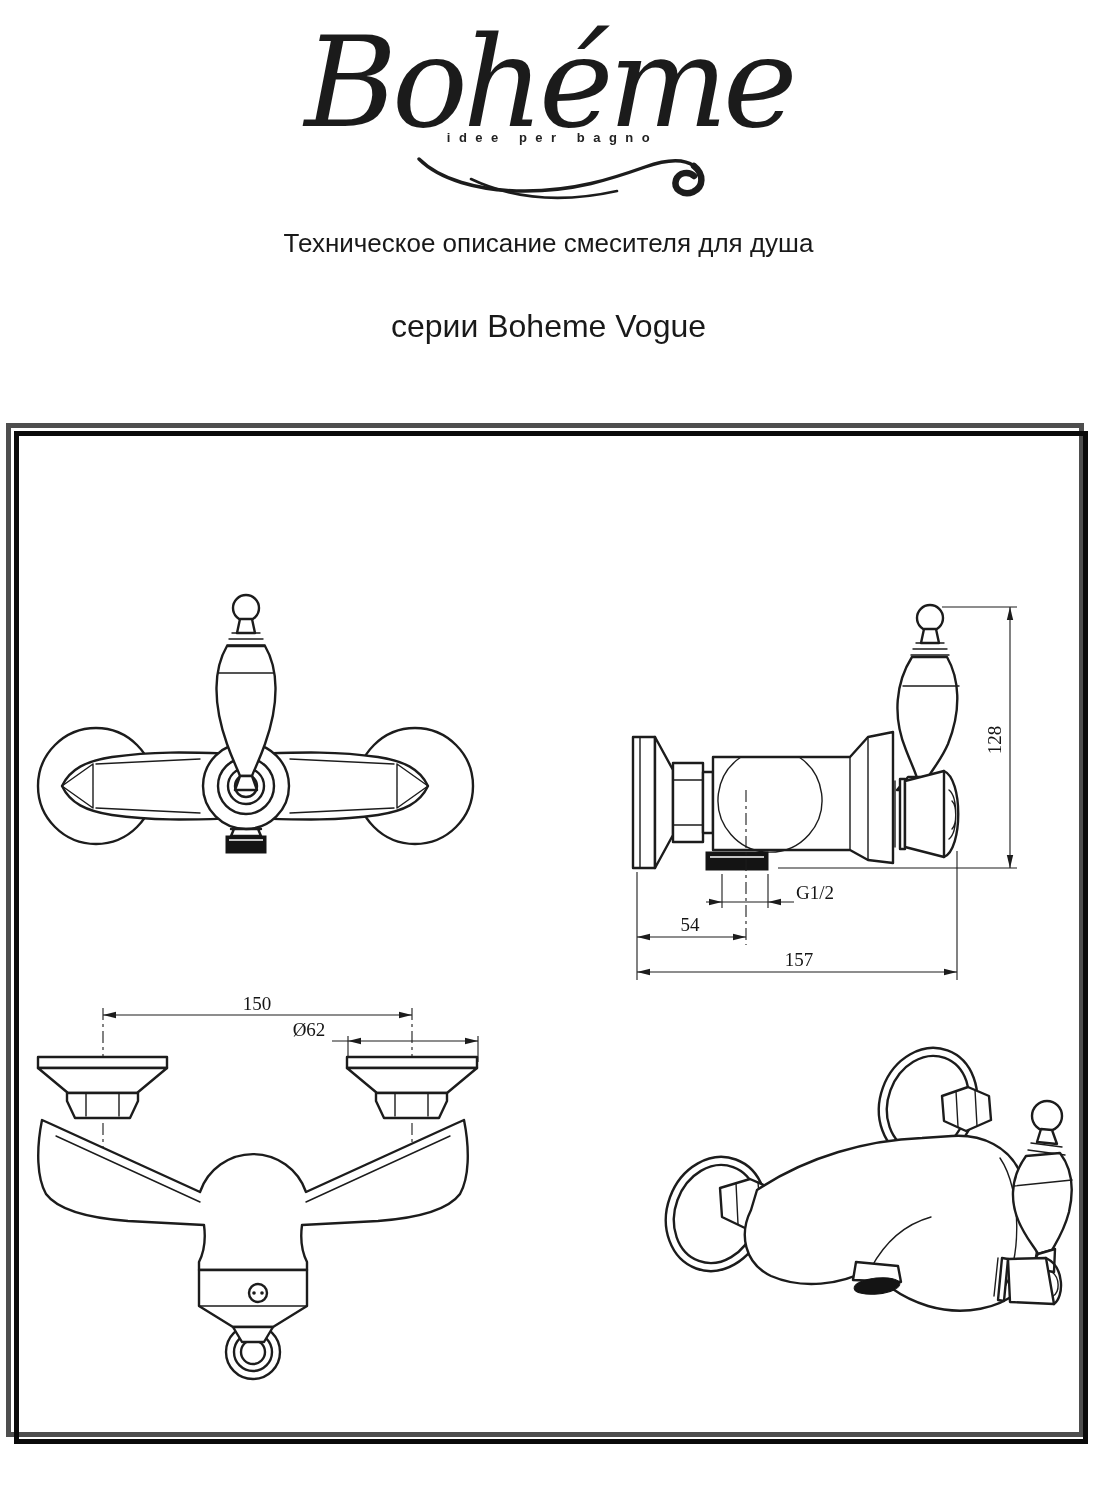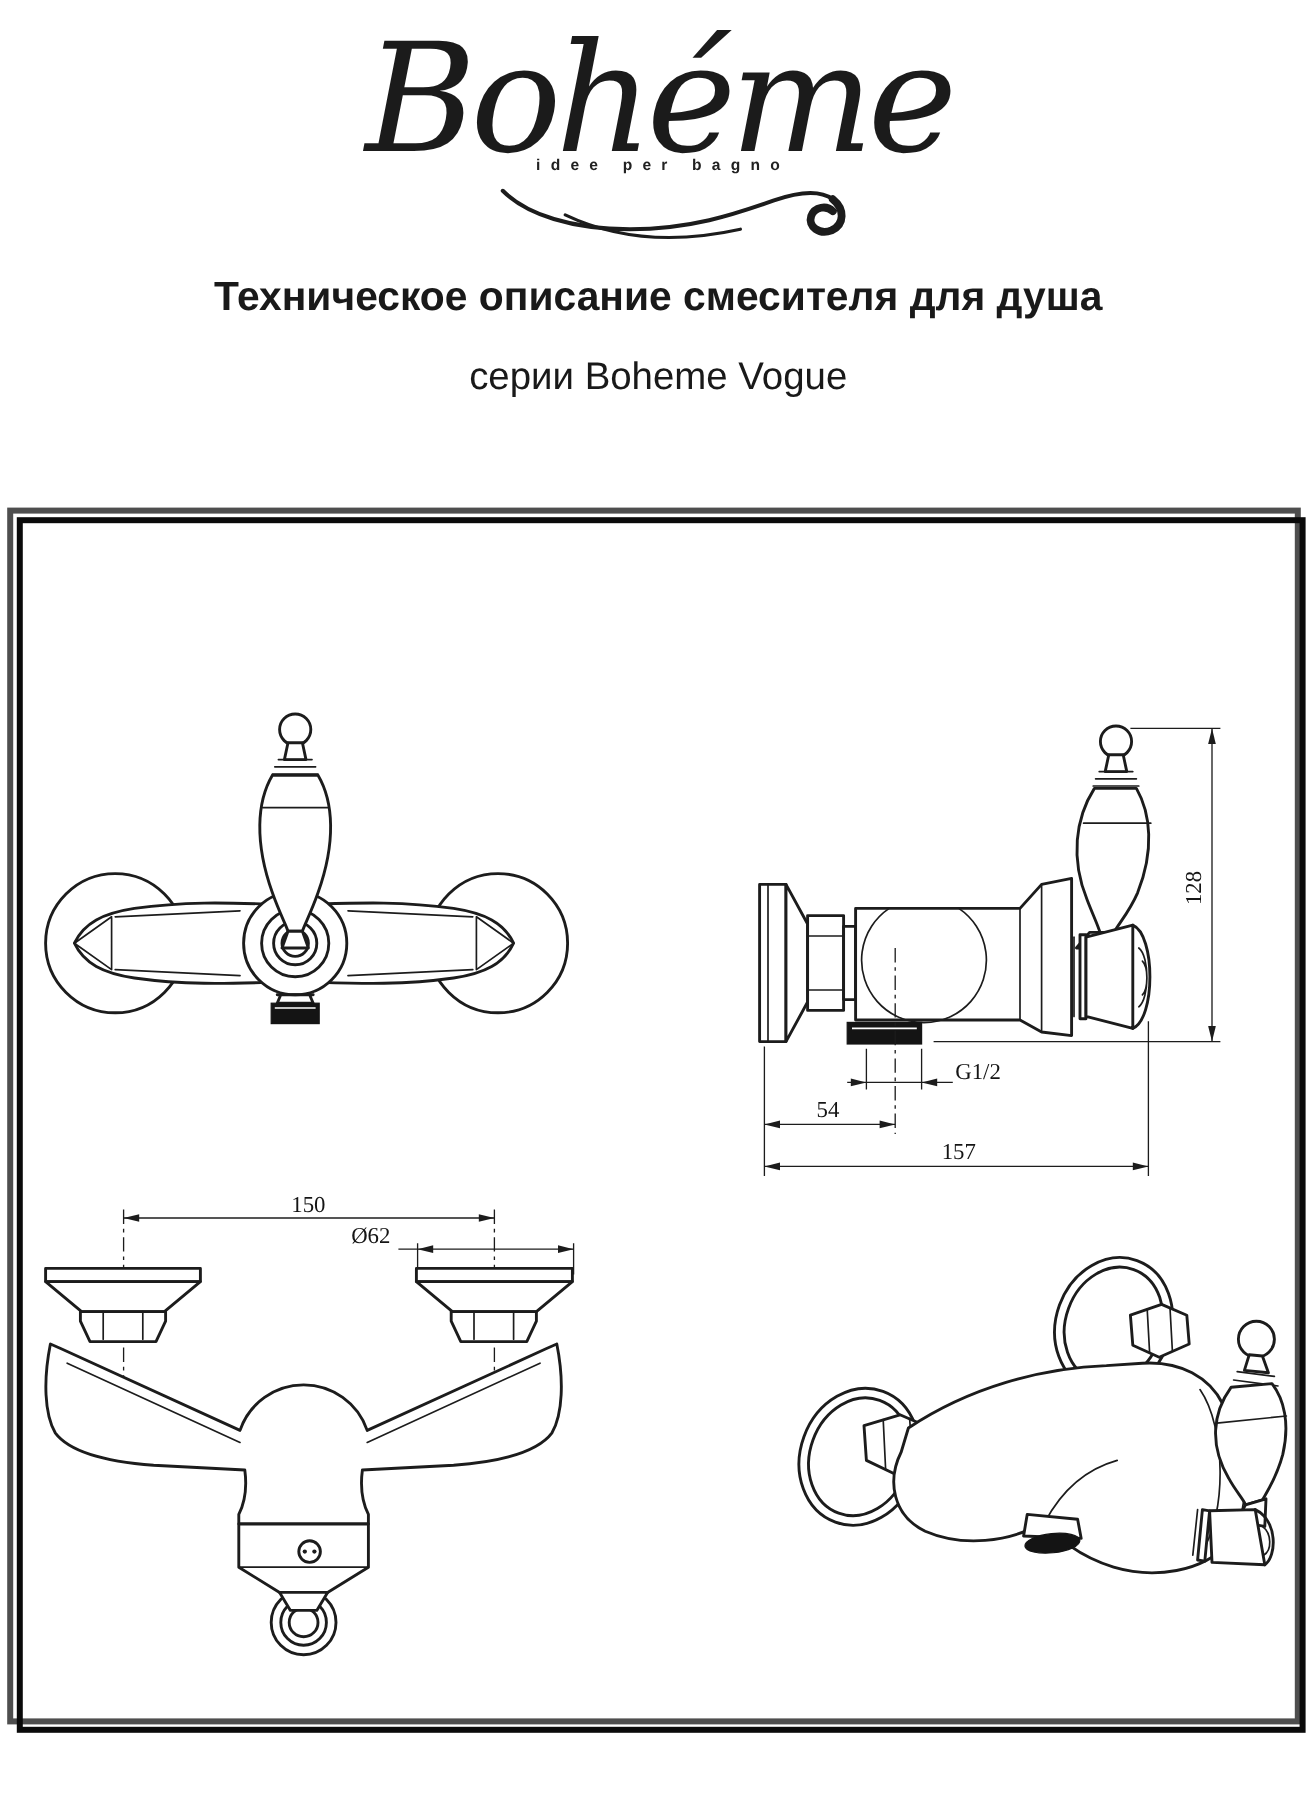--- a/index.html
+++ b/index.html
@@ -14,22 +14,22 @@
   .logo{position:absolute;top:20px;left:0;width:100%;text-align:center;}
   .brand{font-family:"DejaVu Serif",serif;font-style:italic;font-weight:500;
          font-size:126px;line-height:1.0;letter-spacing:-5px;color:#1b1b1b;}
   .tagline{margin-top:-16px;font-size:13px;font-weight:600;letter-spacing:8.5px;
            color:#222;text-indent:8px;}
   .flourish{display:block;margin:4px auto 0;transform:translateX(14px);}
 
   
   .title-line1,.title-line2{position:absolute;left:0;width:100%;margin:0;
         text-align:center;font-weight:400;color:#191919;}
-  .title-line1{top:228px;font-size:34px;font-weight:bold;}
-  .title-line2{top:295px;font-size:32px;}
+  .title-line1{top:228px;font-size:26px;}
+  .title-line2{top:308px;font-size:32px;}
 
   
   .fr-gray{fill:none;stroke:var(--frame-gray);stroke-width:5;}
   .fr-black{fill:none;stroke:var(--frame-black);stroke-width:5;}
   .o {fill:none;stroke:var(--ink);stroke-width:2.4;stroke-linejoin:round;stroke-linecap:round;}
   .ow{fill:#ffffff;stroke:var(--ink);stroke-width:2.4;stroke-linejoin:round;}
   .t {fill:none;stroke:var(--ink);stroke-width:1.4;stroke-linecap:round;}
   .d {fill:none;stroke:var(--ink);stroke-width:1.1;}
   .dd{fill:none;stroke:var(--ink);stroke-width:1.1;stroke-dasharray:12 4 3 4;}
   .ar{fill:var(--ink);stroke:none;}

